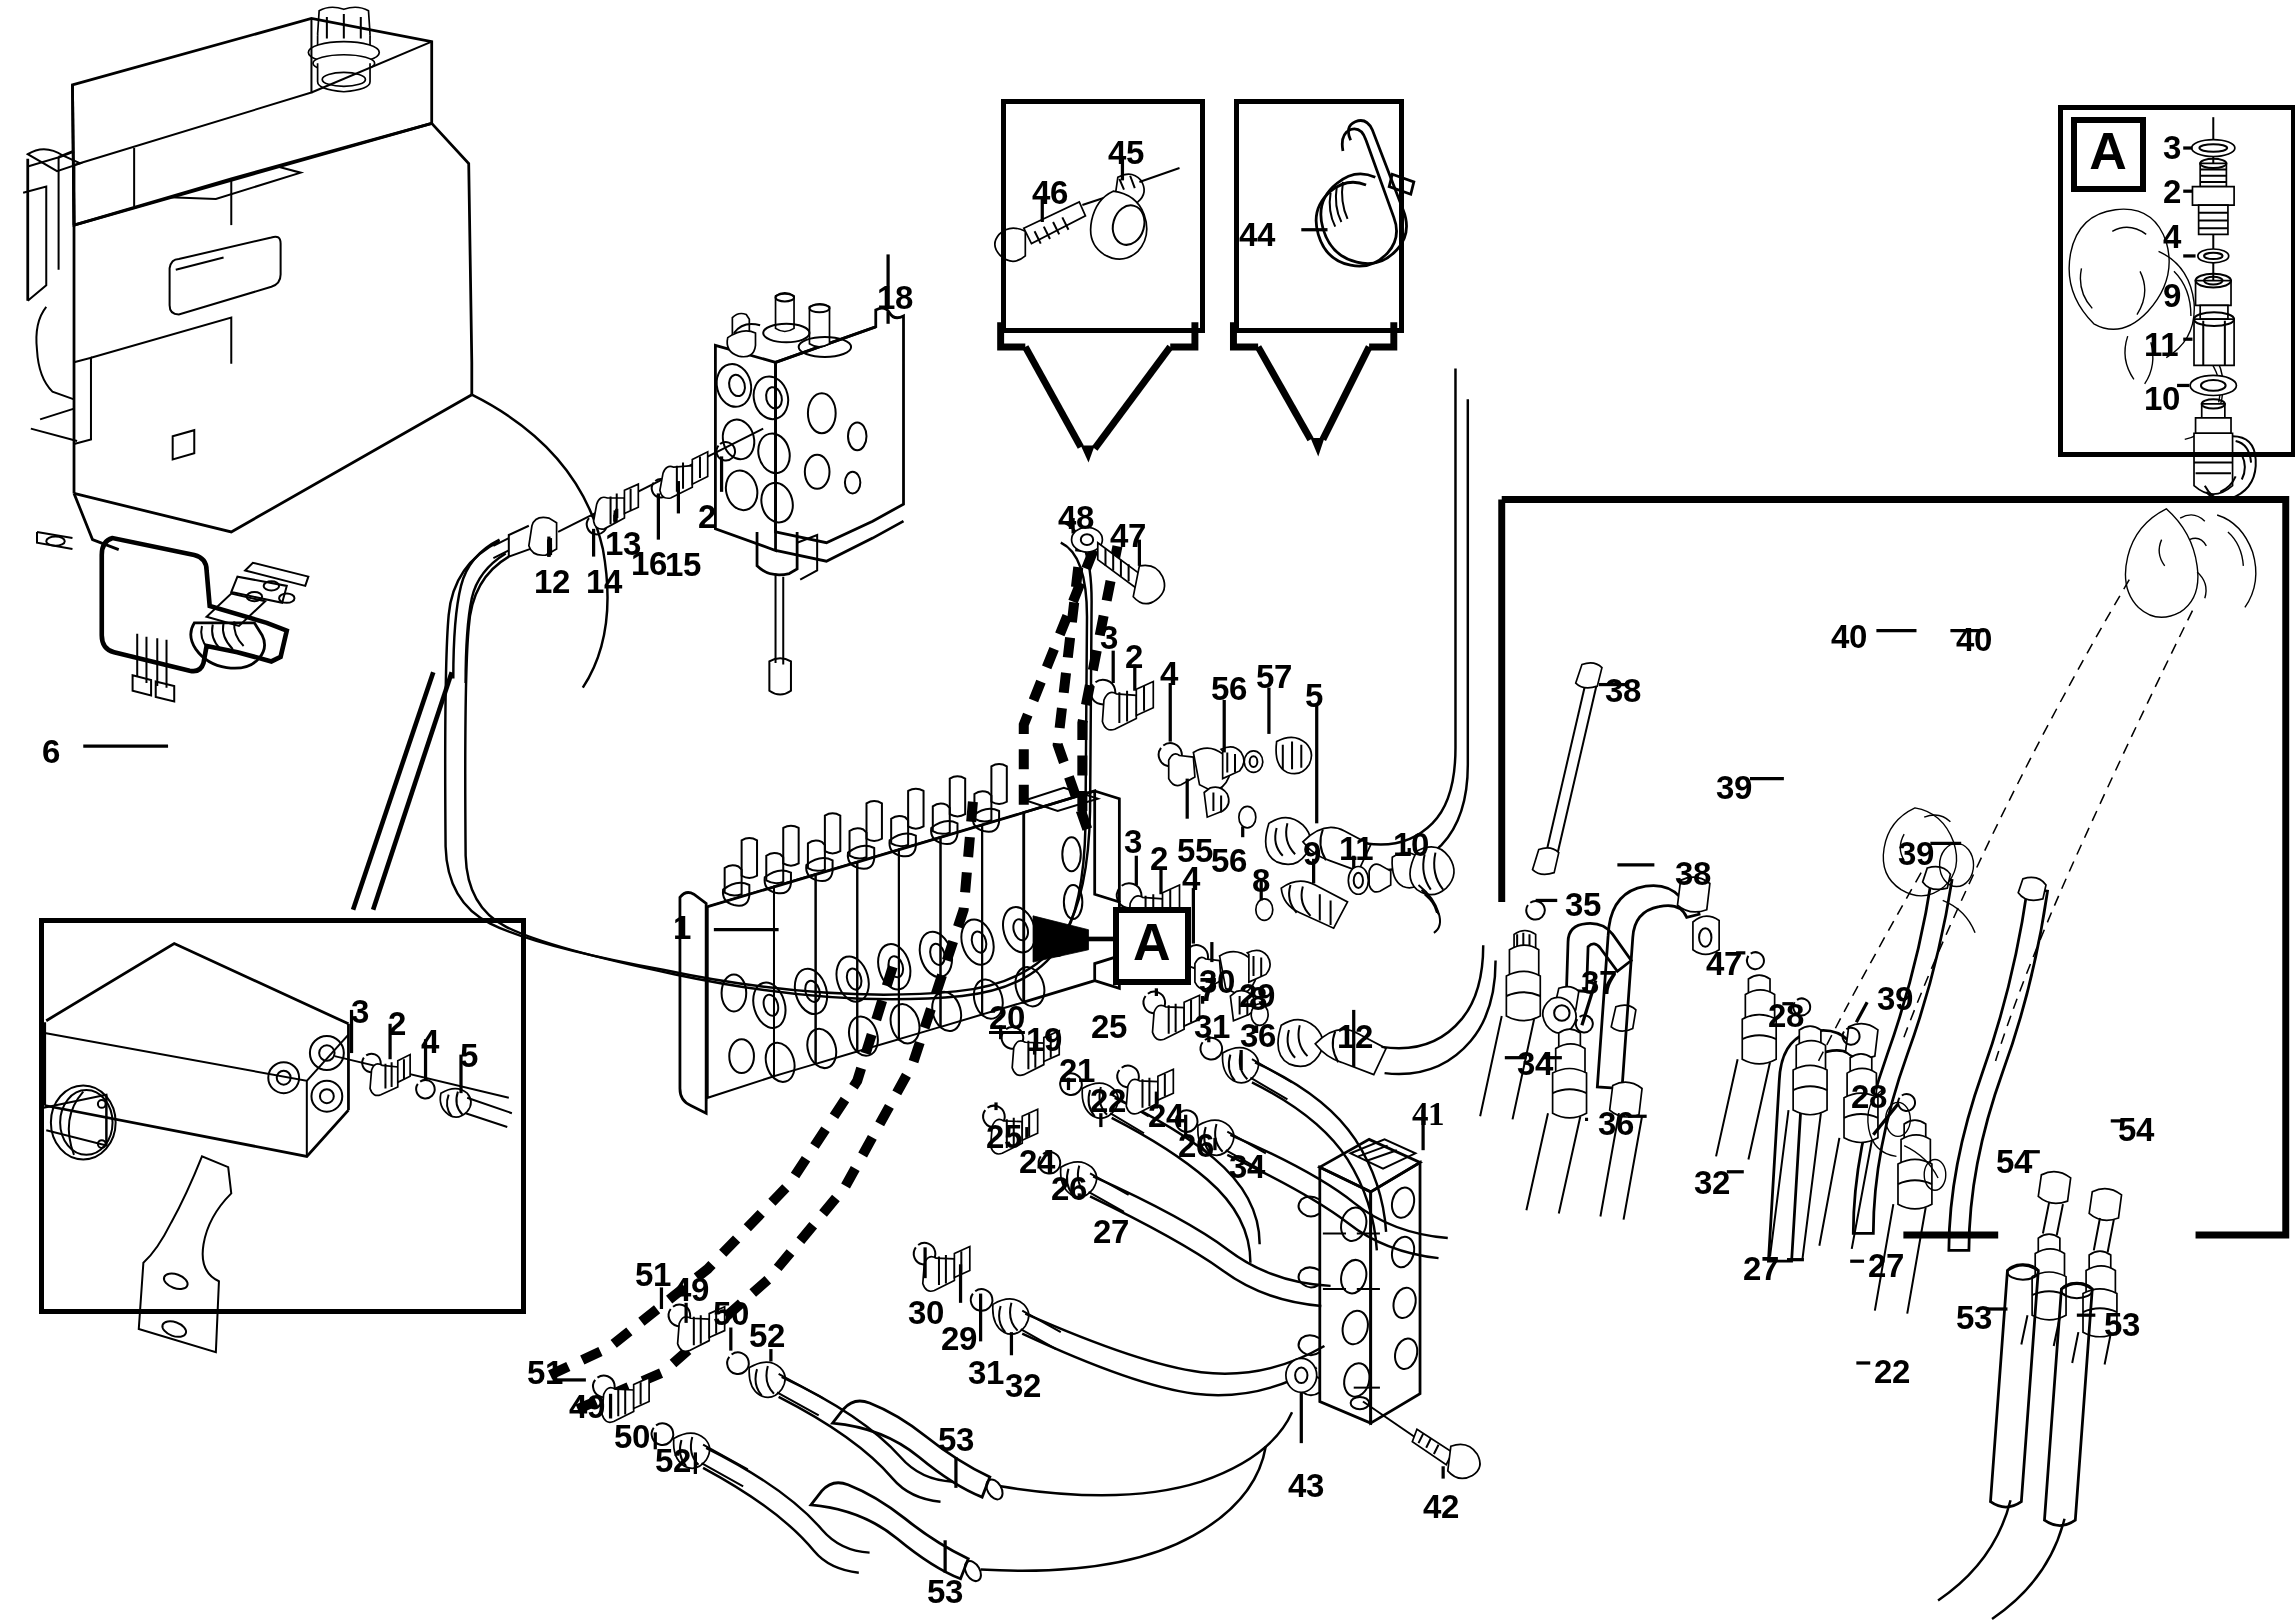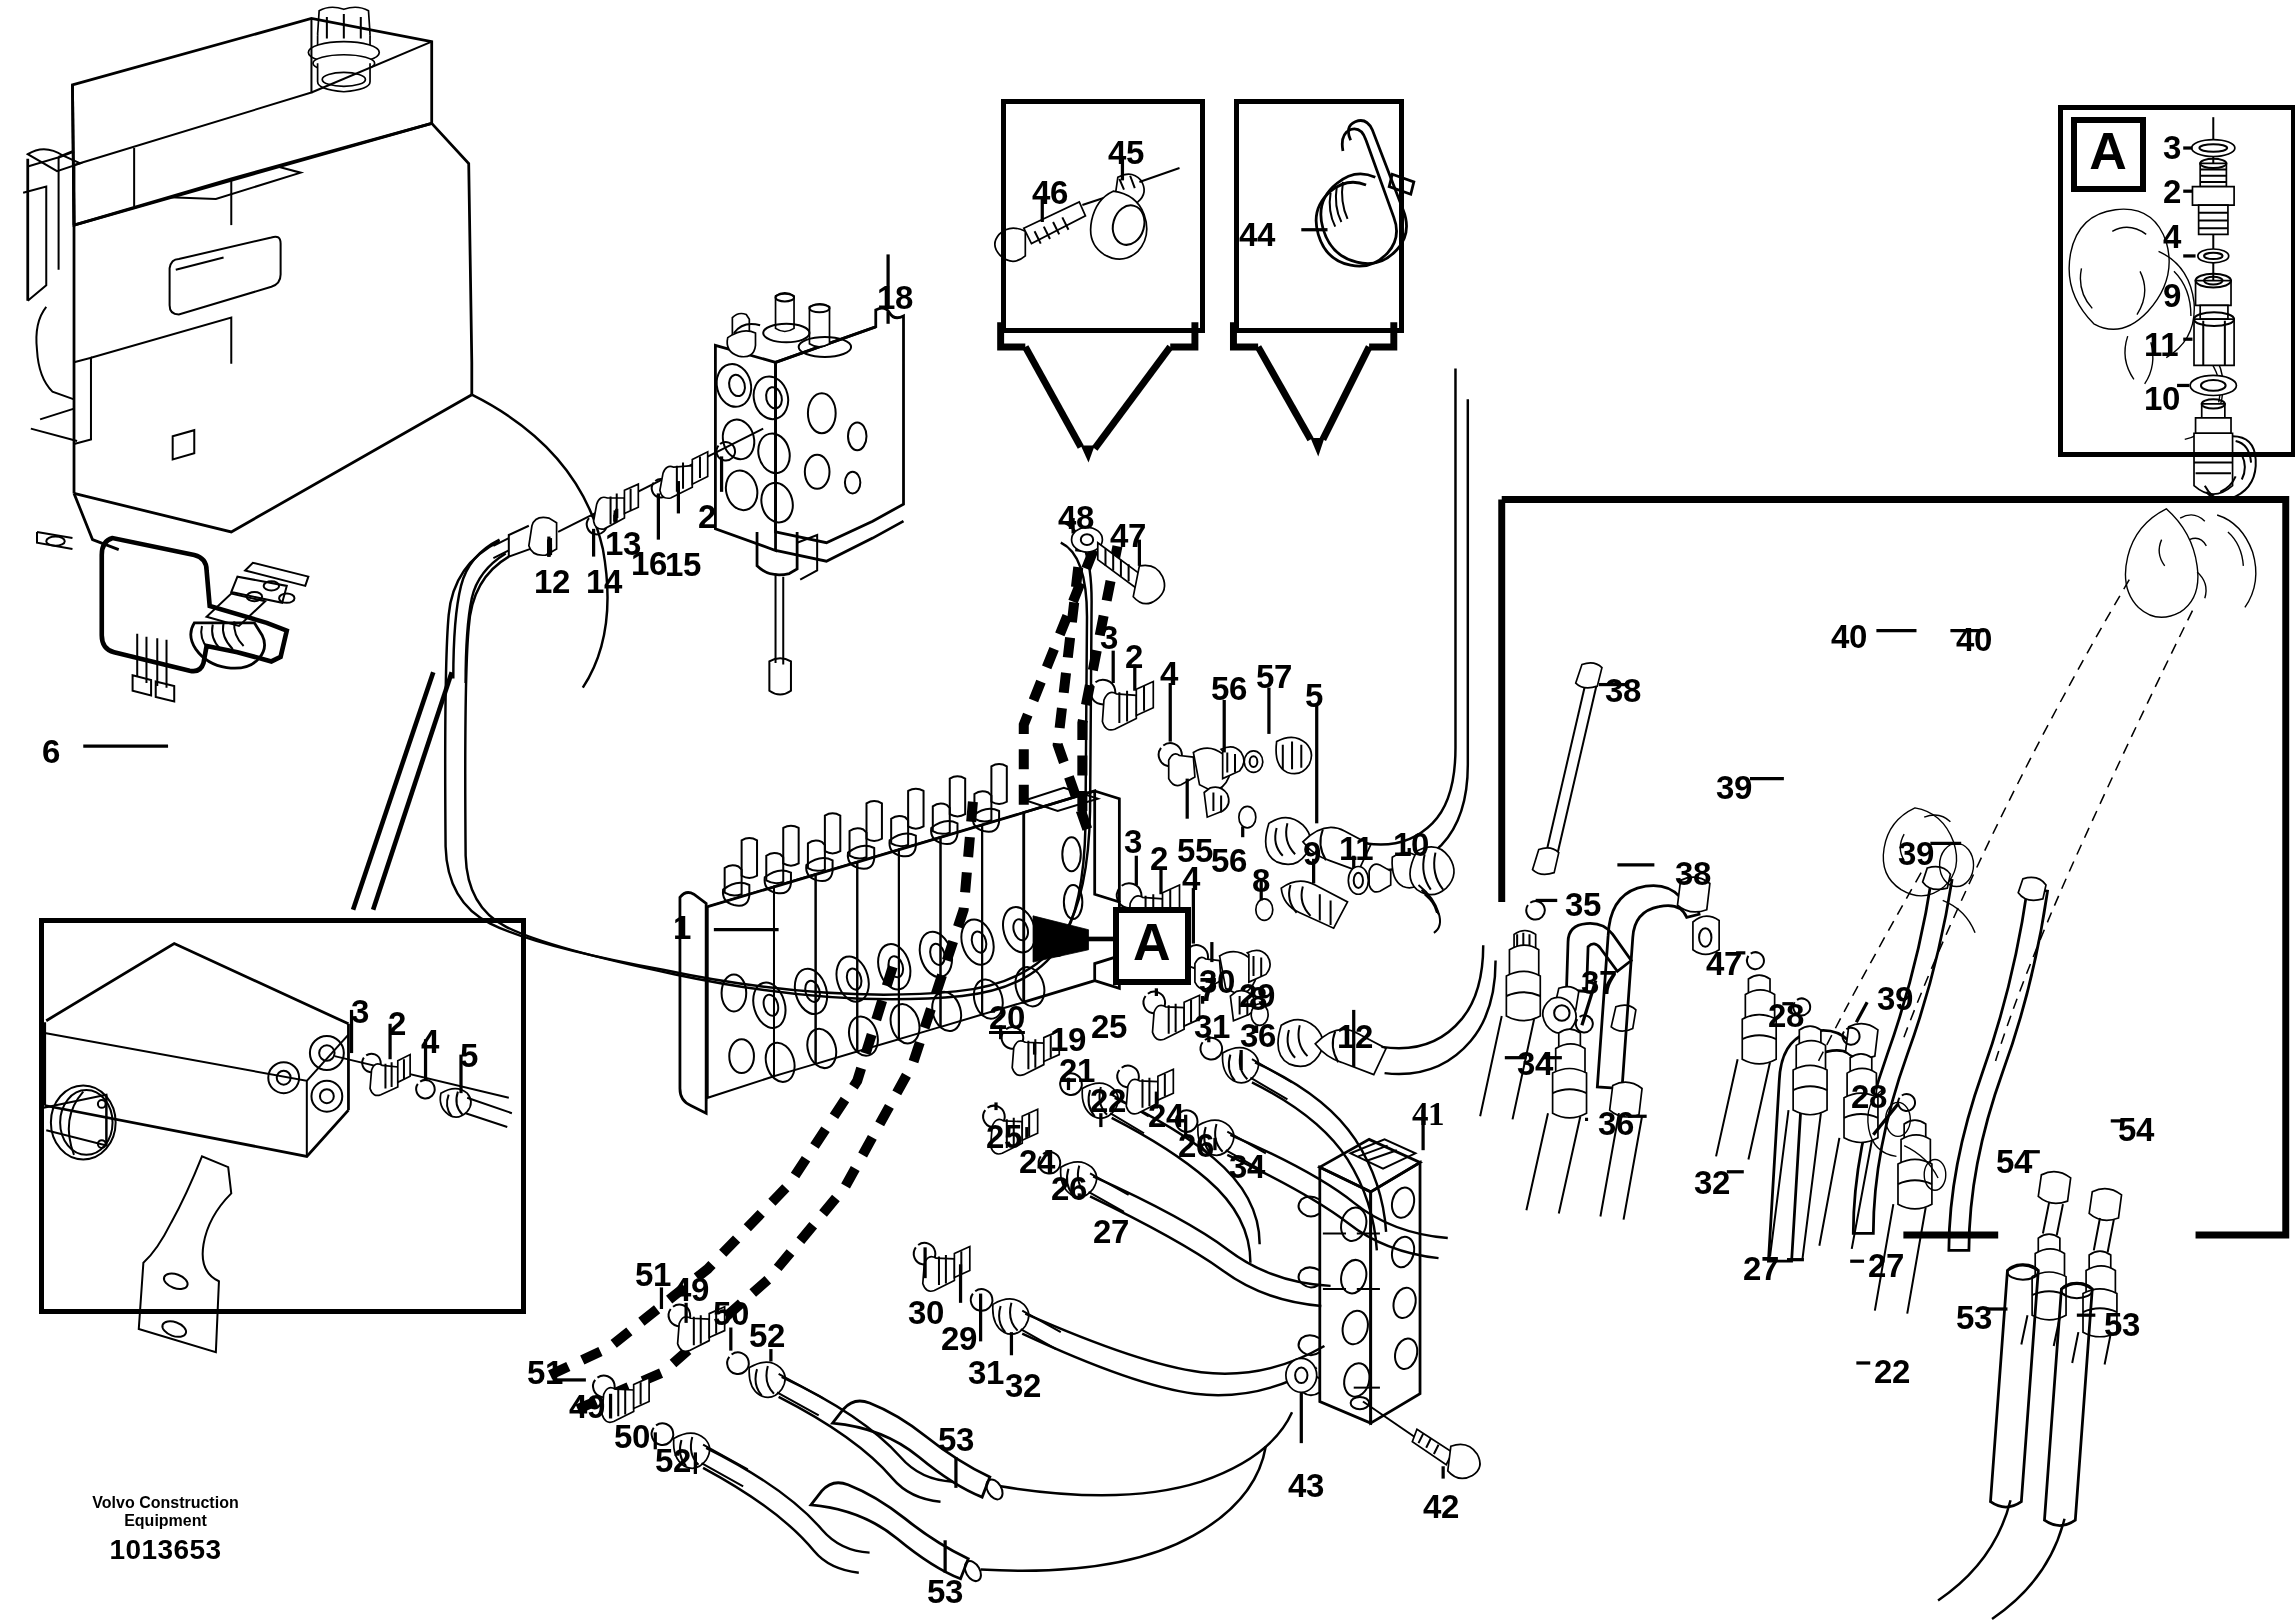--- a/index.html
+++ b/index.html
@@ -935,21 +935,21 @@
   <span class="callout" style="left:1303px;top:837px;">9</span>
   <span class="callout" style="left:1339px;top:832px;">11</span>
   <span class="callout" style="left:1393px;top:828px;">10</span>
   <span class="callout" style="left:1199px;top:973px;">7</span>
   <span class="callout" style="left:1249px;top:982px;">8</span>
   <span class="callout" style="left:1337px;top:1020px;">12</span>
 
   <span class="callout" style="left:673px;top:911px;">1</span>
 
   <span class="callout" style="left:989px;top:1001px;text-decoration:underline;">20</span>
-  <span class="callout" style="left:1026px;top:1023px;margin-left:24px;">19</span>
+  <span class="callout" style="left:1026px;top:1023px;">19</span>
   <span class="callout" style="left:1059px;top:1054px;">21</span>
   <span class="callout" style="left:1090px;top:1084px;">22</span>
   <span class="callout" style="left:1091px;top:1010px;">25</span>
   <span class="callout" style="left:1199px;top:965px;">30</span>
   <span class="callout" style="left:1239px;top:979px;">29</span>
   <span class="callout" style="left:1194px;top:1010px;">31</span>
   <span class="callout" style="left:1240px;top:1019px;">36</span>
   <span class="callout" style="left:986px;top:1120px;">25</span>
   <span class="callout" style="left:1019px;top:1145px;">24</span>
   <span class="callout" style="left:1051px;top:1172px;">26</span>
@@ -994,20 +994,15 @@
   <span class="callout" style="left:1598px;top:1107px;">36</span>
   <span class="callout" style="left:1694px;top:1166px;">32</span>
   <span class="callout" style="left:1743px;top:1252px;">27</span>
   <span class="callout" style="left:1868px;top:1249px;">27</span>
   <span class="callout" style="left:1874px;top:1355px;">22</span>
   <span class="callout" style="left:1996px;top:1145px;">54</span>
   <span class="callout" style="left:2118px;top:1113px;">54</span>
   <span class="callout" style="left:1956px;top:1301px;">53</span>
   <span class="callout" style="left:2104px;top:1308px;">53</span>
 
-  <div id="footer">
-    <div class="brand">Volvo Construction</div>
-    <div class="brand">Equipment</div>
-    <div class="docnum">1013653</div>
-  </div>
 
 </div>
 
 
 </body></html>

